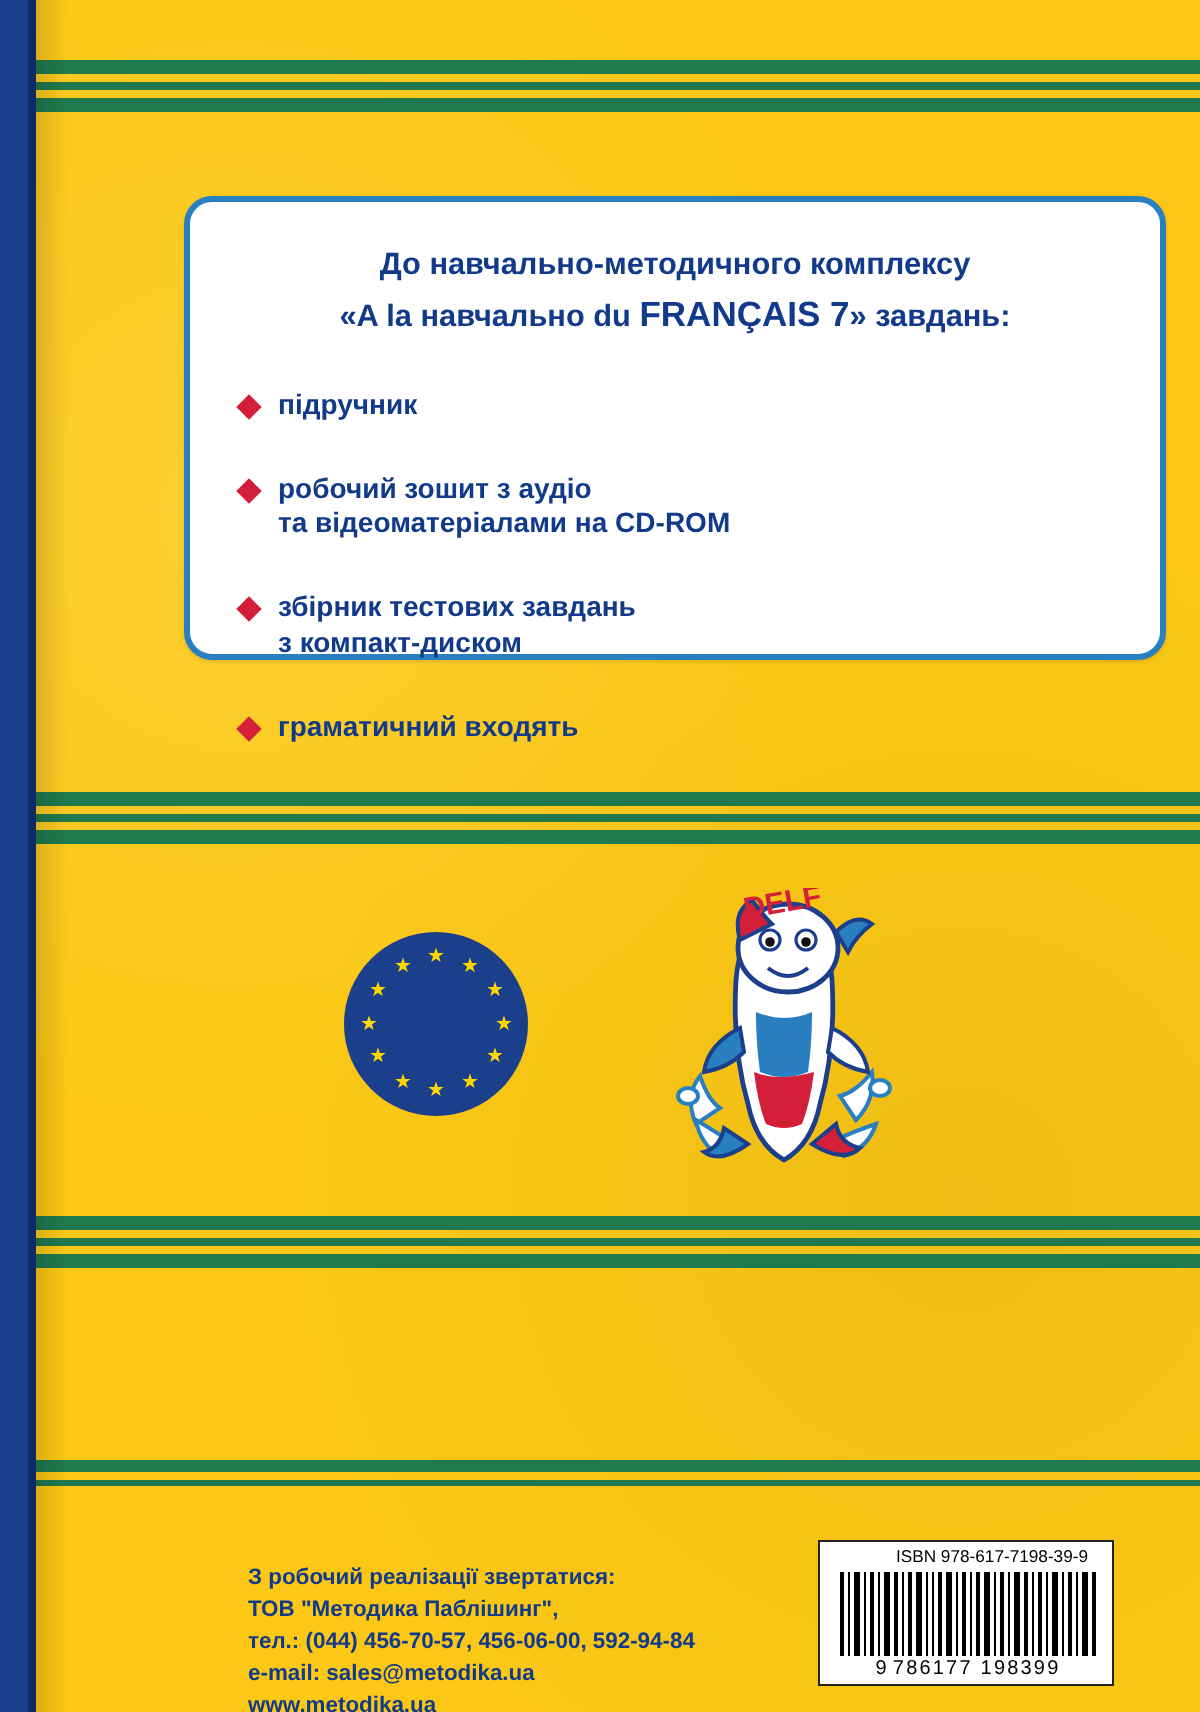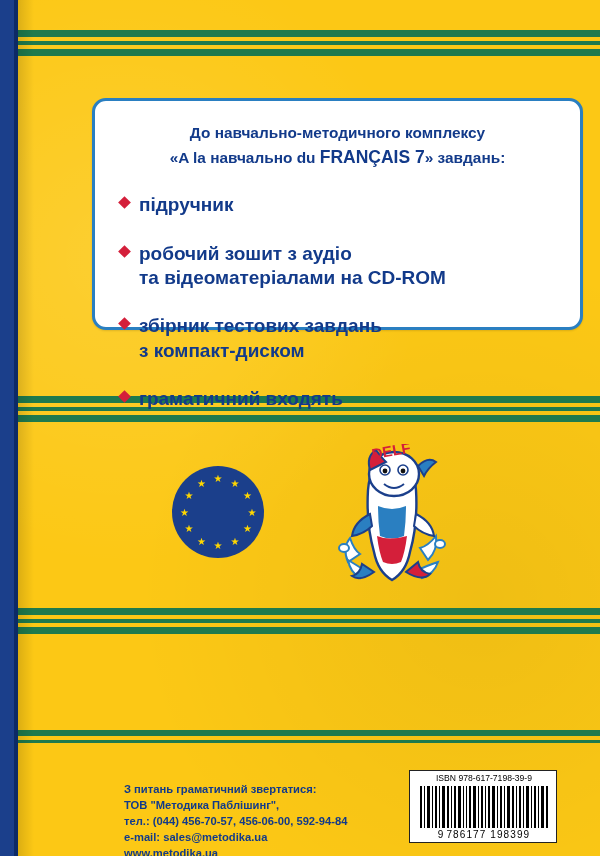--- a/index.html
+++ b/index.html
@@ -79,21 +79,21 @@
   .fr-big {
     font-size: 17.5px;
   }
   .bullets {
     margin: 11px 0 0 0;
     padding: 0 10px 0 44px;
     list-style: none;
   }
   .bullets li {
     position: relative;
-    font-size: 19px;
+    font-size: 14px;
     font-weight: bold;
     color: #123a8a;
     line-height: 1.28;
     margin-bottom: 3px;
     margin-top: 24px;
   }
   .bullets li .diamond {
     position: absolute;
     left: -19px;
     top: 5px;
@@ -179,20 +179,21 @@
   }
   .isbn-text {
     position: absolute;
     left: 0;
     top: 2px;
     width: 148px;
     text-align: center;
     font-size: 8.6px;
     font-family: "Liberation Sans", sans-serif;
     color: #000;
+    padding-left: 12px;
   }
   .bars {
     position: absolute;
     left: 10px;
     top: 15px;
     width: 128px;
     height: 42px;
   }
   .bars i {
     position: absolute;
@@ -343,21 +344,21 @@
       <circle cx="73" cy="26" r="5" fill="#ffffff" stroke="#1b3f8b" stroke-width="1.6"></circle>
       <circle cx="73" cy="27" r="2.4" fill="#111"></circle>
 
       <path d="M54 40 q10 8 20 0" fill="none" stroke="#1b3f8b" stroke-width="2"></path>
 
       <text x="62" y="12" text-anchor="middle" font-family="Liberation Sans, sans-serif" font-size="15" font-weight="bold" fill="#d41f3a" transform="rotate(-10 62 12)">DELF</text>
     </svg>
   </div>
 
   <div class="footer">
-    <div>З питань граматичний звертатися:</div>
+    <div>З робочий реалізації звертатися:</div>
     <div>ТОВ "Методика Паблішинг",</div>
     <div>тел.: (044) 456-70-57, 456-06-00, 592-94-84</div>
     <div>e-mail:  sales@metodika.ua</div>
     <div>www.metodika.ua</div>
   </div>
 
   <div class="barcode-box">
     <div class="isbn-text">ISBN 978-617-7198-39-9</div>
     <div class="bars">
       <i style="left:0px;width:2px;"></i>

